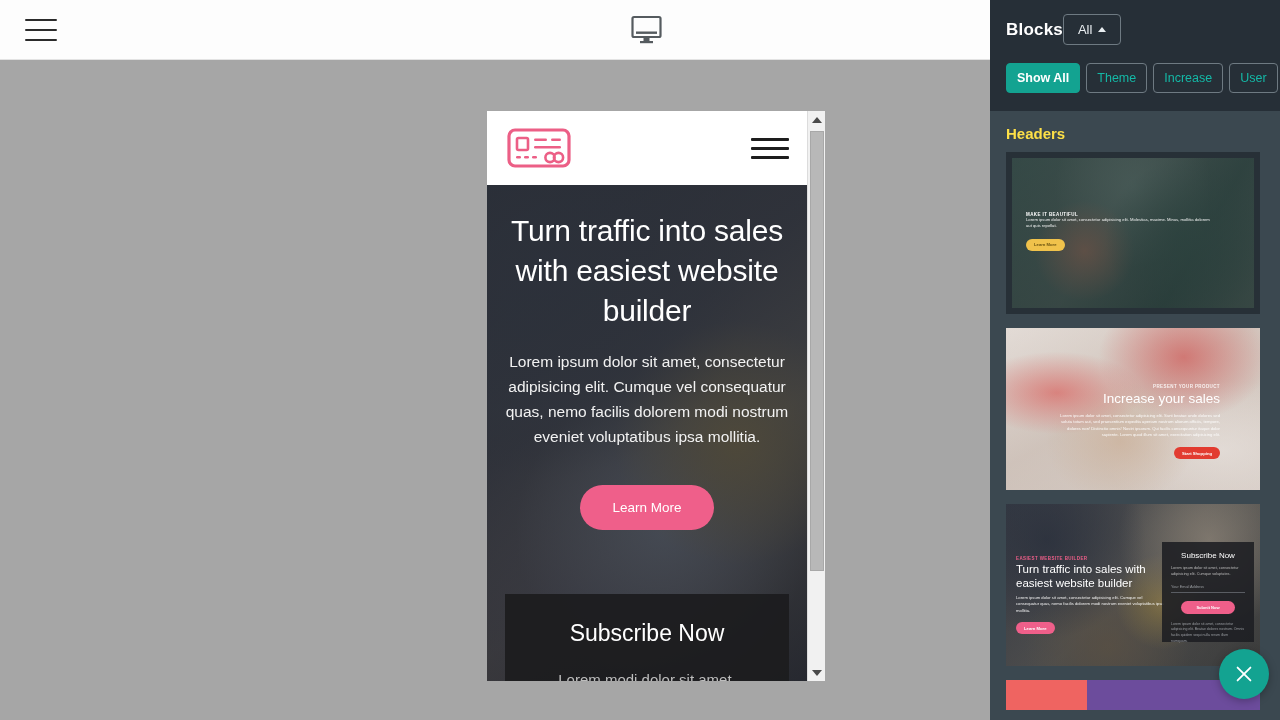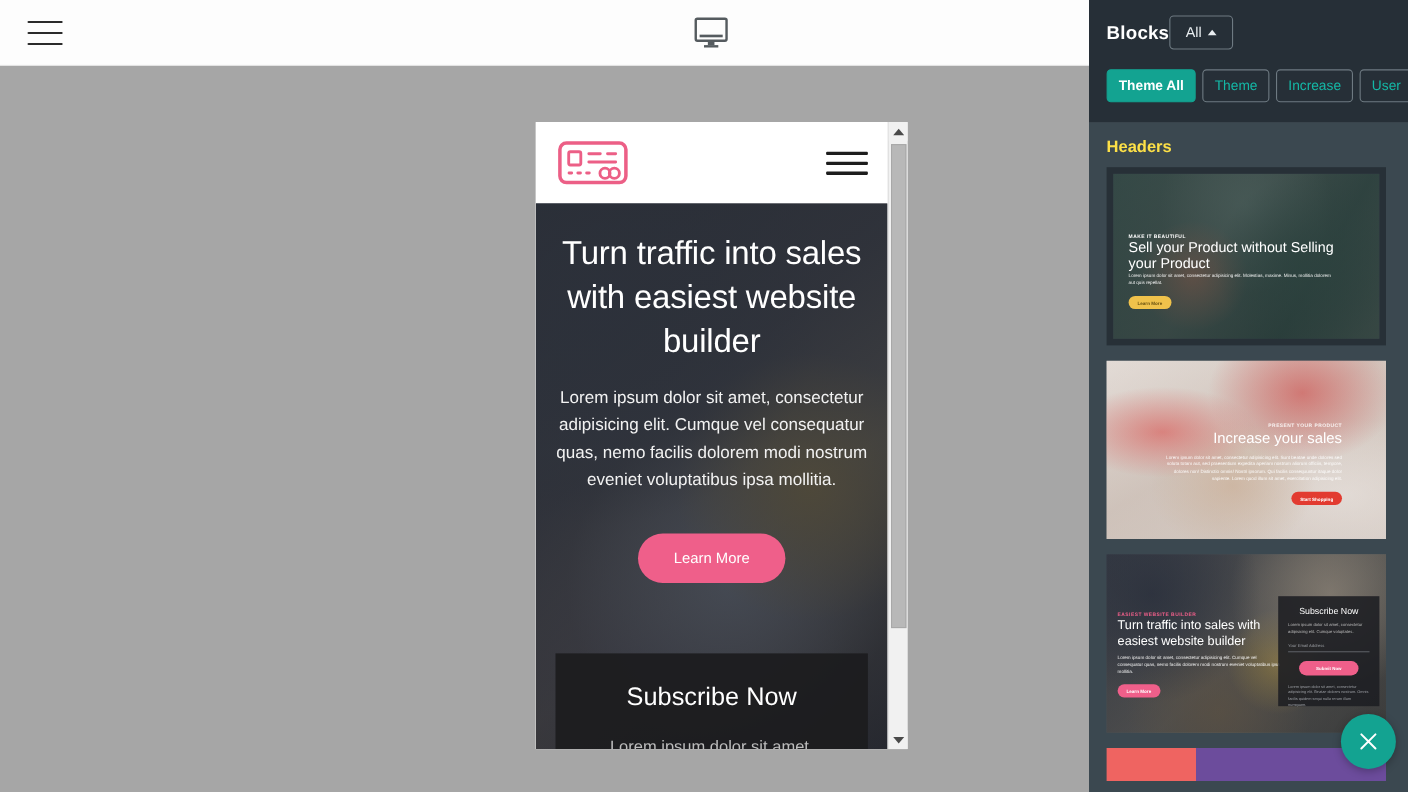--- a/index.html
+++ b/index.html
@@ -296,21 +296,21 @@
           </div>
         </div>
 
         <div class="hero">
           <h1>Turn traffic into sales with easiest website builder</h1>
           <p class="lead">Lorem ipsum dolor sit amet, consectetur adipisicing elit. Cumque vel consequatur quas, nemo facilis dolorem modi nostrum eveniet voluptatibus ipsa mollitia.</p>
           <button class="btn-learn">Learn More</button>
 
           <div class="subscribe-card">
             <h2>Subscribe Now</h2>
-            <p>Lorem ipsum dolor sit amet,</p>
+            <p>Lorem modi dolor sit amet,</p>
           </div>
         </div>
       </div>
 
       <div class="pv-scroll">
         <div class="pv-arrow up">
             <b></b>
           </div>
         <div class="pv-thumb"></div>
         <div class="pv-arrow down">
@@ -325,35 +325,34 @@
     <div class="sb-top">
       <div class="sb-titlerow">
         <div class="sb-title">Blocks</div>
         <button class="sb-all">
           <span>All</span>
           <span class="caret-up"></span>
         </button>
       </div>
 
       <div class="sb-filters">
-        <button class="chip active">Theme All</button>
+        <button class="chip active">Show All</button>
         <button class="chip">Theme</button>
         <button class="chip">Increase</button>
         <button class="chip">User</button>
       </div>
     </div>
 
     <div class="sb-section-title">Headers</div>
 
     <div class="sb-list">
 
       <div class="thumb t1 t1-border">
         <div class="mini c">
           <div class="mini-eyebrow">Make it Beautiful</div>
-          <div class="mini-h">Sell your Product without Selling your Product</div>
           <div class="mini-p">Lorem ipsum dolor sit amet, consectetur adipisicing elit. Molestias, maxime. Minus, mollitia dolorem aut quis repellat.</div>
           <span class="mini-btn">Learn More</span>
         </div>
       </div>
 
       <div class="thumb t2">
         <div class="mini c">
           <div class="mini-eyebrow">Present Your Product</div>
           <div class="mini-h">Increase your sales</div>
           <div class="mini-p">Lorem ipsum dolor sit amet, consectetur adipisicing elit. Sunt beatae unde dolores sed soluta totam aut, sed praesentium expedita aperiam nostrum aliorum officiis, tempore, dolores non! Distinctio omnis! Nostri ipsorum. Qui facilis consequuntur itaque dolor sapiente. Lorem quod illum sit amet, exercitation adipisicing elit.</div>

